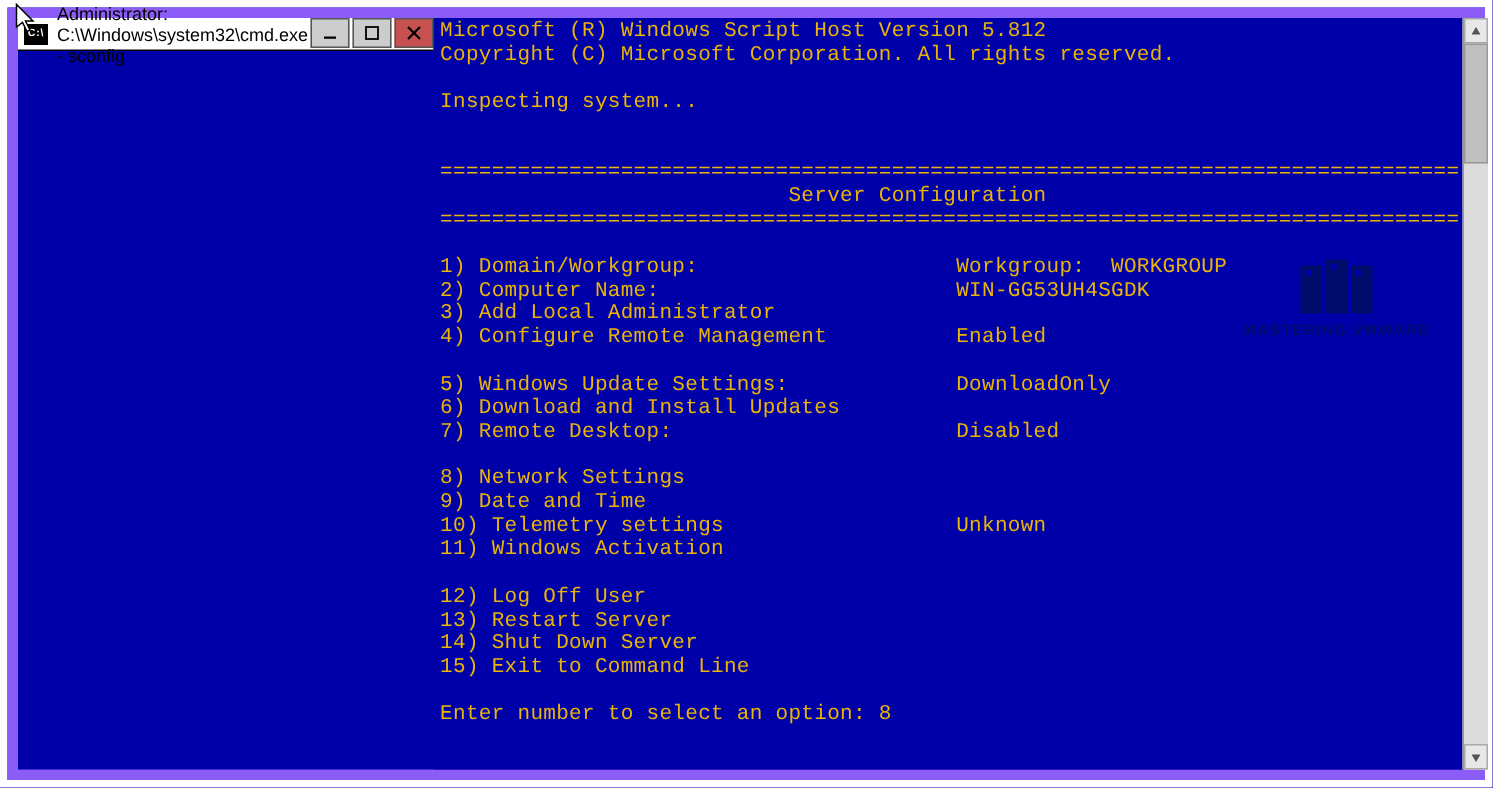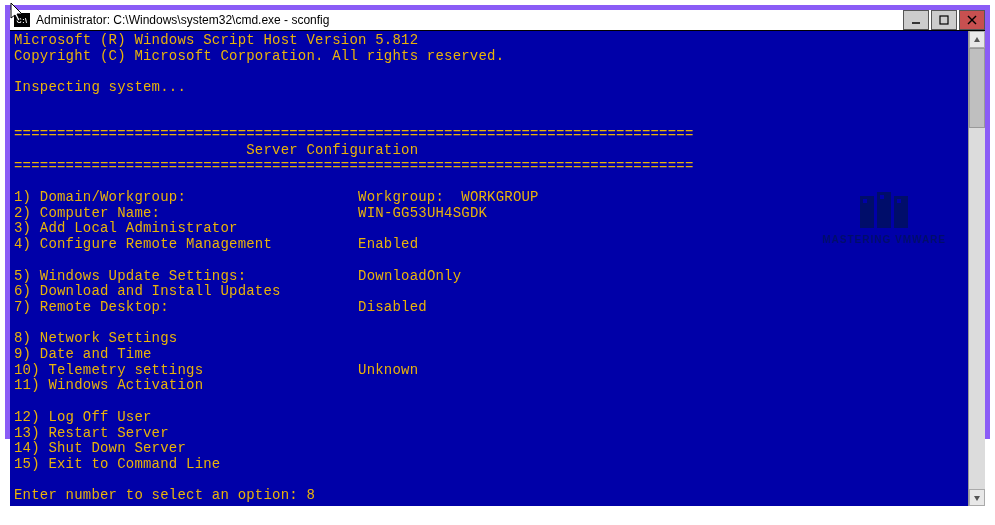--- a/index.html
+++ b/index.html
@@ -16,25 +16,24 @@
     top: 2px;
     left: 10px;
     z-index: 100;
     pointer-events: none;
   }
   .window {
     position: absolute;
     top: 5px;
     left: 5px;
     width: 985px;
-    height: 434px;
-    border: 5px solid #8b5cf6;
+    height: 515px;
+    border: 7px solid #8b5cf6;
     background: #0000a8;
     display: flex;
-    flex-direction: column;
   }
   .titlebar {
     height: 22px;
     background: #fff;
     border-bottom: 1px solid #000;
     display: flex;
     align-items: center;
     padding: 0 0 0 4px;
     font-family: "Segoe UI", Tahoma, sans-serif;
     font-size: 12px;

